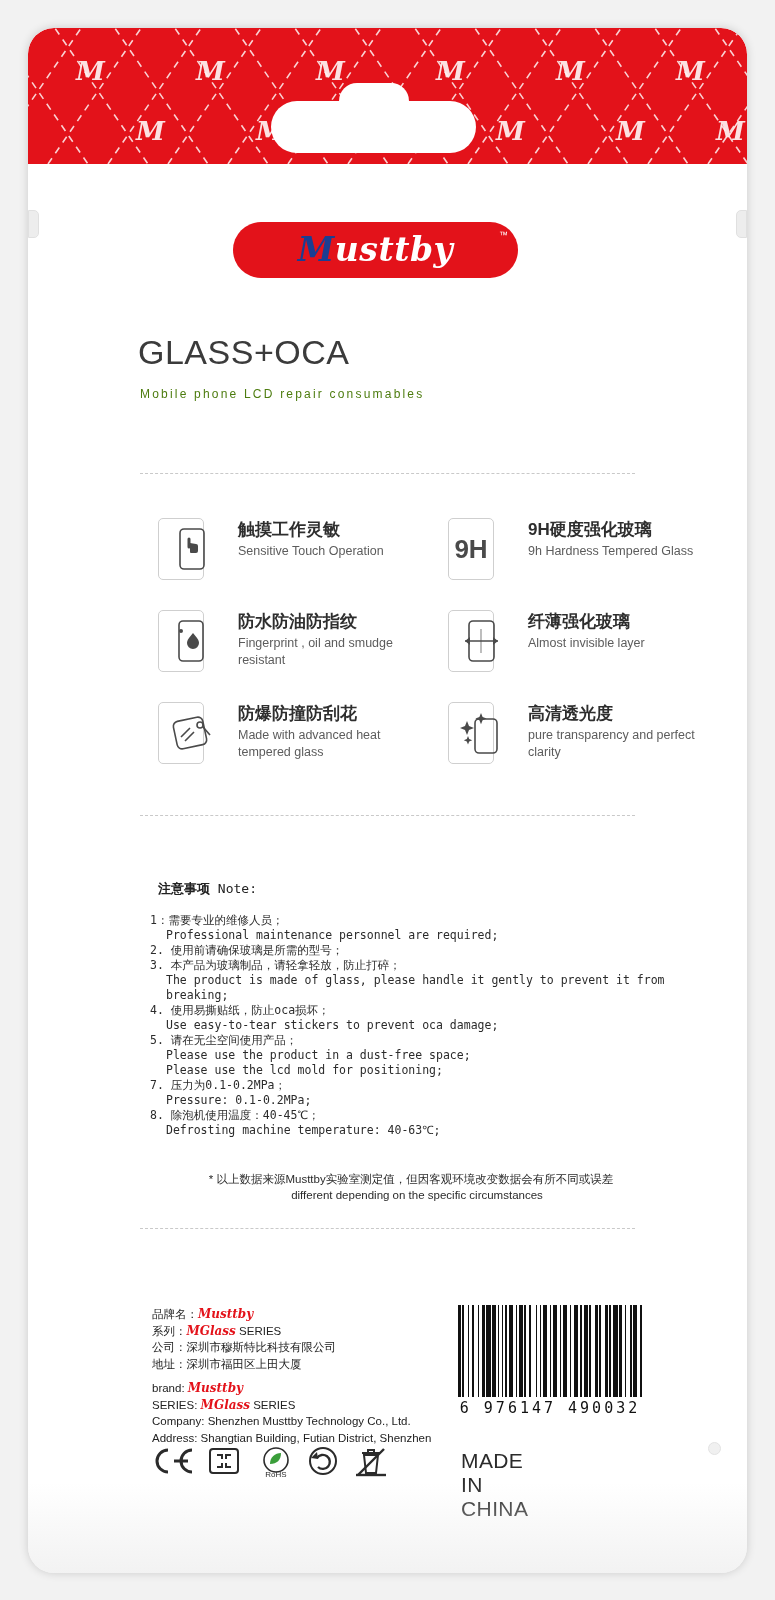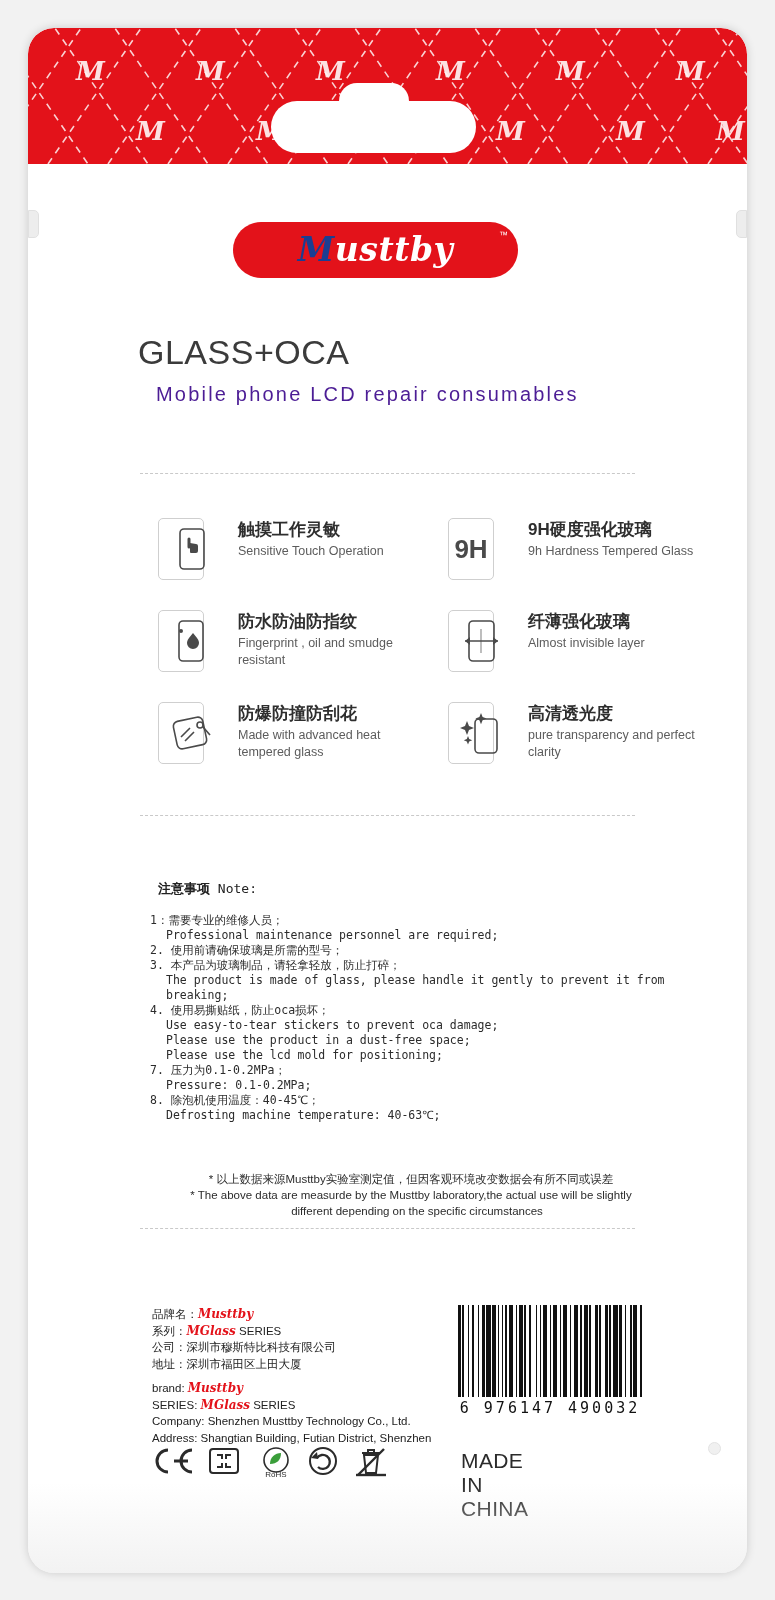--- a/index.html
+++ b/index.html
@@ -117,26 +117,26 @@
   .title {
     position: absolute;
     left: 110px;
     top: 305px;
     font-size: 34px;
     color: #3b3b3b;
     letter-spacing: 0.5px;
   }
   .subtitle {
     position: absolute;
-    left: 128px;
+    left: 112px;
     top: 352px;
     width: 480px;
-    font-size: 20px;
+    font-size: 12px;
     line-height: 29px;
-    color: #4c1d95;
+    color: #4d7c0f;
     letter-spacing: 2.2px;
   }
 
   .divider {
     position: absolute;
     left: 112px;
     width: 495px;
     border-top: 1px dashed #c9c9c9;
   }
   .divider-1 { top: 445px; }
@@ -456,38 +456,38 @@
     </div>
     <div class="note-item">
       <span class="cn"><span>3.</span> <span>本产品为玻璃制品，请轻拿轻放，防止打碎；</span></span>
       <span class="en">The product is made of glass, please handle it gently to prevent it from breaking;</span>
     </div>
     <div class="note-item">
       <span class="cn"><span>4.</span> <span>使用易撕贴纸，防止oca损坏；</span></span>
       <span class="en">Use easy-to-tear stickers to prevent oca damage;</span>
     </div>
     <div class="note-item">
+      <span class="cn"><span>5.</span> <span>请在无尘空间使用产品；</span></span>
       <span class="en">Please use the product in a dust-free space;</span>
     </div>
     <div class="note-item">
       <span class="en">Please use the lcd mold for positioning;</span>
     </div>
     <div class="note-item">
       <span class="cn"><span>7.</span> <span>压力为0.1-0.2MPa；</span></span>
       <span class="en">Pressure: 0.1-0.2MPa;</span>
     </div>
     <div class="note-item">
       <span class="cn"><span>8.</span> <span>除泡机使用温度：40-45℃；</span></span>
       <span class="en">Defrosting machine temperature: 40-63℃;</span>
     </div>
   </div>
 
   <div class="note-foot">
     <div>* 以上数据来源Musttby实验室测定值，但因客观环境改变数据会有所不同或误差</div>
-    <div>* The above data are measurde by the Musttby laboratory,the actual use will be slightly</div>
     <span class="cont">different depending on the specific circumstances</span>
   </div>
 
   <div class="divider divider-3"></div>
 
   <div class="brand-block">
     <div class="brand-row">
       <span>品牌名：</span><span class="mini-logo">Musttby</span>
     </div>
     <div class="brand-row">

